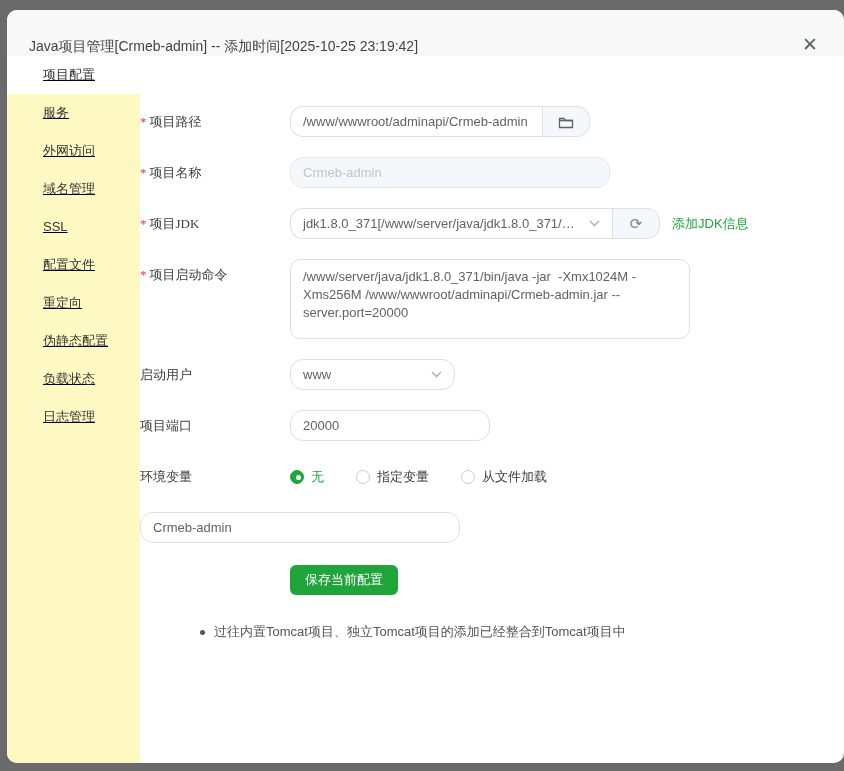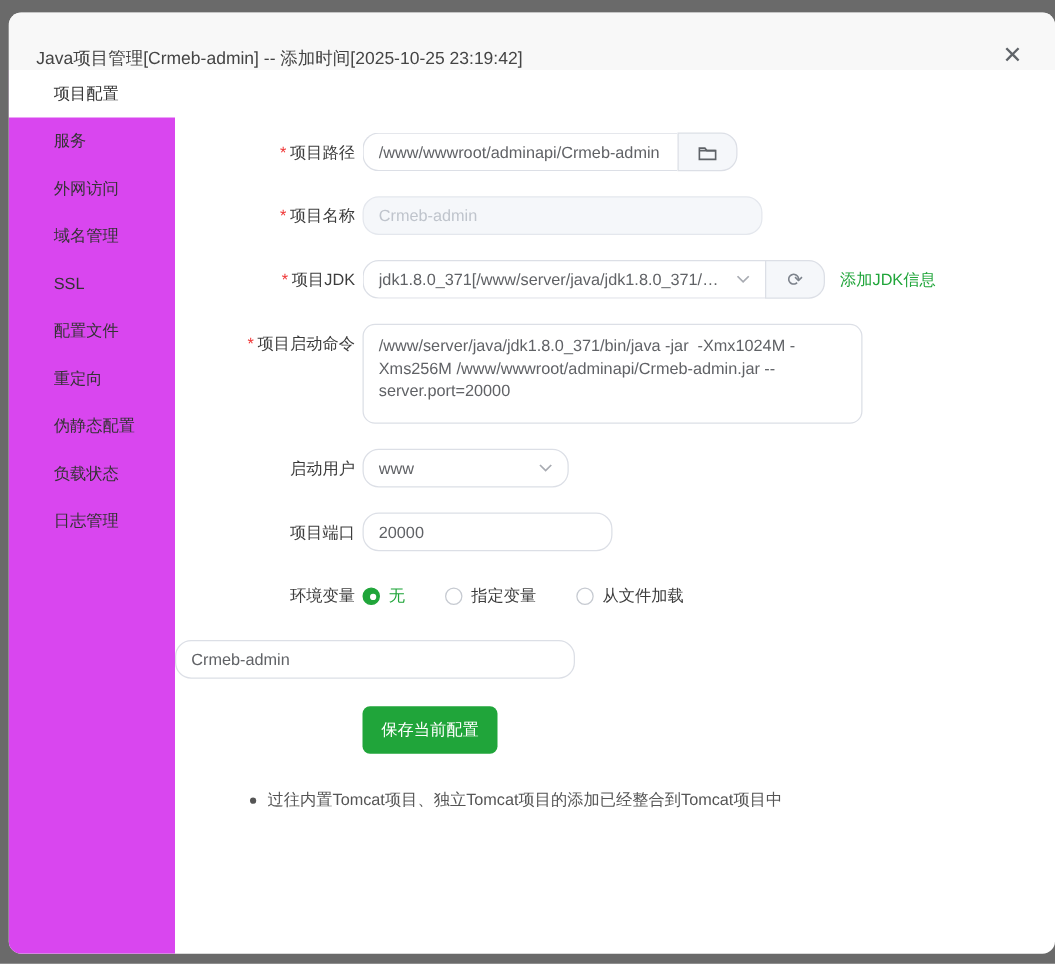--- a/index.html
+++ b/index.html
@@ -27,42 +27,44 @@
   .dialog-title { font-size:14px; color:#444; }
   .close-btn {
     margin-left:auto;
     font-size:19px; color:#5f6368;
     background:none; border:none; cursor:pointer;
     line-height:1; padding:2px 4px;
   }
   .dialog-body { flex:1; display:flex; min-height:0; }
   .sidebar {
     width:133px; flex:0 0 133px;
-    background:#d946ef;
+    background:#fef9c3;
+    text-decoration:underline;
   }
   .side-item {
     height:38px; line-height:38px;
     padding-left:36px;
     font-size:13px; color:#333;
     cursor:pointer;
   }
   .side-item.active { background:#ffffff; }
   .main {
     flex:1; padding-top:50px; overflow:hidden;
   }
   .form-row {
     display:flex; align-items:flex-start;
     margin-bottom:20px;
   }
   .form-label {
     width:150px; flex:0 0 150px;
-    text-align:right; padding-right:6px;
+    padding-right:6px;
     font-size:13px; color:#3d3d3d;
     line-height:31px;
     white-space:nowrap;
+    font-family:Liberation Serif, serif;
   }
   .req { color:#ef3434; margin-right:3px; font-size:13px; }
   .ctl { height:31px; font-size:13px; color:#606266; }
   input.ctl, .select-box, textarea.ctl {
     border:1px solid #dcdfe6; border-radius:13px;
     padding:0 12px; outline:none; background:#fff;
   }
   .group { display:flex; }
   .group .ctl-left {
     border-radius:13px 0 0 13px; border-right:none;
@@ -117,21 +119,21 @@
   }
   .radio-opt.checked .radio-circle { background:#20a53a; border-color:#20a53a; }
   .radio-opt.checked .radio-circle::after {
     content:""; position:absolute; left:4.5px; top:4.5px;
     width:5px; height:5px; border-radius:50%; background:#fff;
   }
   .radio-label { font-size:13px; color:#3d3d3d; }
   .radio-opt.checked .radio-label { color:#20a53a; }
   .save-btn {
     margin-left:150px; margin-top:2px;
-    height:38px; padding:0 15px;
+    height:30px; padding:0 15px;
     background:#20a53a; color:#fff; font-size:13px;
     border:none; border-radius:6px; cursor:pointer;
   }
   .note-line {
     margin:28px 4px 0 60px;
     display:flex; align-items:center;
     font-size:13px; color:#555;
   }
   .bullet {
     width:5px; height:5px; border-radius:50%; background:#555;

